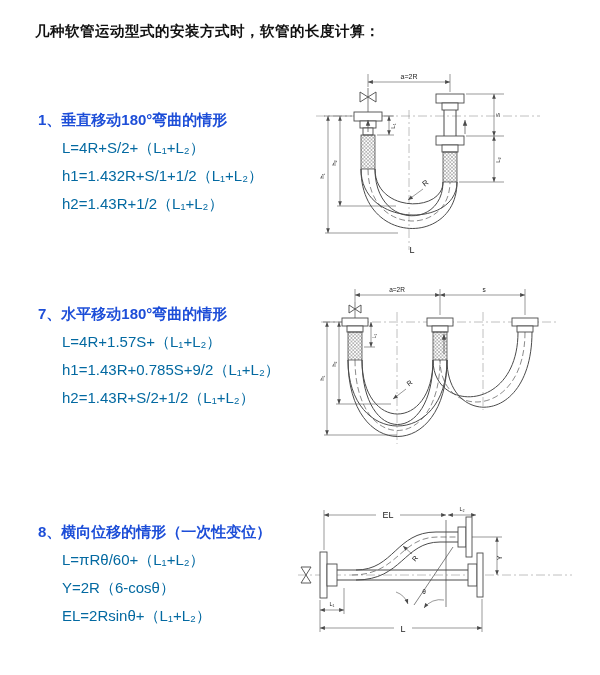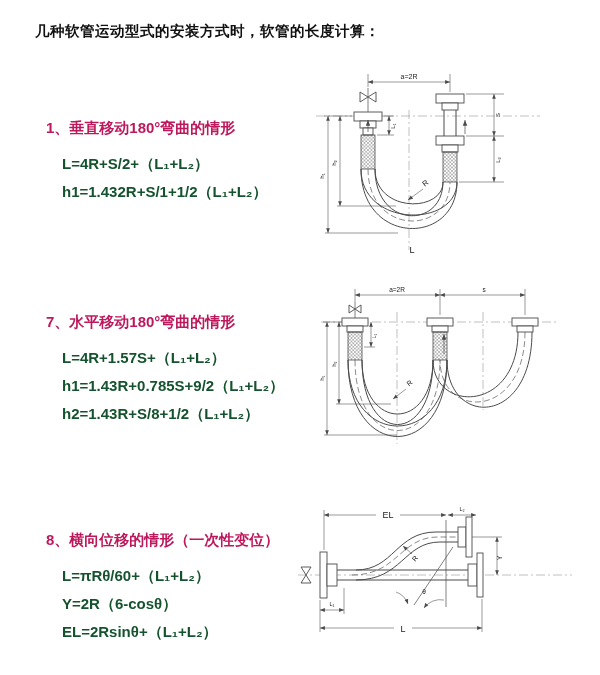--- a/index.html
+++ b/index.html
@@ -1,23 +1,23 @@
 <!DOCTYPE html>
 <html><head>
 <meta charset="utf-8">
 <style>
   html,body{margin:0;padding:0;background:#fff;}
   .page{position:relative;width:600px;height:675px;background:#ffffff;overflow:hidden;
         font-family:"Liberation Sans","DejaVu Sans",sans-serif;color:#1a1a1a;}
   .title{position:absolute;left:35px;top:22px;margin:0;font-size:14.5px;font-weight:bold;
          letter-spacing:0.5px;color:#111;}
   .text-block{position:absolute;left:38px;width:290px;}
-  .text-block h2{margin:8px;font-size:15px;font-weight:bold;line-height:28px;color:#be185d;white-space:nowrap;}
-  .text-block p.formula{margin:0;padding-left:24px;font-size:15px;font-weight:bold;
-        line-height:28px;color:#14532d;white-space:nowrap;}
+  .text-block h2{margin:0;font-size:15px;font-weight:bold;line-height:28px;color:#1d4ed8;white-space:nowrap;}
+  .text-block p.formula{margin:0;padding-left:24px;font-size:15px;font-weight:normal;
+        line-height:28px;color:#0369a1;white-space:nowrap;}
   svg.diagram{position:absolute;}
   
   .ol{fill:none;stroke:#4b4b4b;stroke-width:1;}
   .o2{fill:#ffffff;stroke:#4b4b4b;stroke-width:0.9;}
   .tl{fill:none;stroke:#4b4b4b;stroke-width:0.7;}
   .dash{fill:none;stroke:#4b4b4b;stroke-width:0.65;stroke-dasharray:6 3;}
   .dim{fill:none;stroke:#555;stroke-width:0.6;}
   .cl{fill:none;stroke:#8c8c8c;stroke-width:0.55;stroke-dasharray:9 3 2 3;}
   .lbl{font-family:"Liberation Sans","DejaVu Sans",sans-serif;fill:#222;}
 </style>
@@ -25,20 +25,21 @@
 <body>
 
 <div class="page">
 
   <h1 class="title">几种软管运动型式的安装方式时，软管的长度计算：</h1>
 
   <section class="text-block" style="top:106px">
     <h2>1、垂直移动180°弯曲的情形</h2>
     <p class="formula">L=4R+S/2+（L₁+L₂）</p>
     <p class="formula">h1=1.432R+S/1+1/2（L₁+L₂）</p>
+    <p class="formula">h2=1.43R+1/2（L₁+L₂）</p>
   </section>
 
   <svg class="diagram" style="left:298px;top:66px" width="255" height="190" viewBox="0 0 255 190">
     <defs>
       <marker id="arrA" viewBox="0 0 10 10" refX="9.5" refY="5" markerWidth="9" markerHeight="9" orient="auto-start-reverse">
         <path d="M0.5,1.5 L9.5,5 L0.5,8.5 Z" fill="#4b4b4b"></path>
       </marker>
       <pattern id="hatchA" width="3.5" height="3.5" patternUnits="userSpaceOnUse">
         <path d="M0,3.5 L3.5,0 M0,0 L3.5,3.5" stroke="#6b6b6b" stroke-width="0.45" fill="none"></path>
       </pattern>
@@ -119,21 +120,21 @@
       <text class="lbl" x="129" y="119" font-size="7.5" text-anchor="middle" transform="rotate(-38 129 119)">R</text>
     </g>
 
     <text class="lbl" x="114" y="187" font-size="9" text-anchor="middle">L</text>
   </svg>
 
   <section class="text-block" style="top:300px">
     <h2>7、水平移动180°弯曲的情形</h2>
     <p class="formula">L=4R+1.57S+（L₁+L₂）</p>
     <p class="formula">h1=1.43R+0.785S+9/2（L₁+L₂）</p>
-    <p class="formula">h2=1.43R+S/8+1/2（L₁+L₂）</p>
+    <p class="formula">h2=1.43R+S/2+1/2（L₁+L₂）</p>
   </section>
 
   <svg class="diagram" style="left:313px;top:282px" width="250" height="170" viewBox="0 0 250 170">
     <defs>
       <marker id="arrB" viewBox="0 0 10 10" refX="9.5" refY="5" markerWidth="9" markerHeight="9" orient="auto-start-reverse">
         <path d="M0.5,1.5 L9.5,5 L0.5,8.5 Z" fill="#4b4b4b"></path>
       </marker>
       <pattern id="hatchB" width="3.5" height="3.5" patternUnits="userSpaceOnUse">
         <path d="M0,3.5 L3.5,0 M0,0 L3.5,3.5" stroke="#6b6b6b" stroke-width="0.45" fill="none"></path>
       </pattern>

